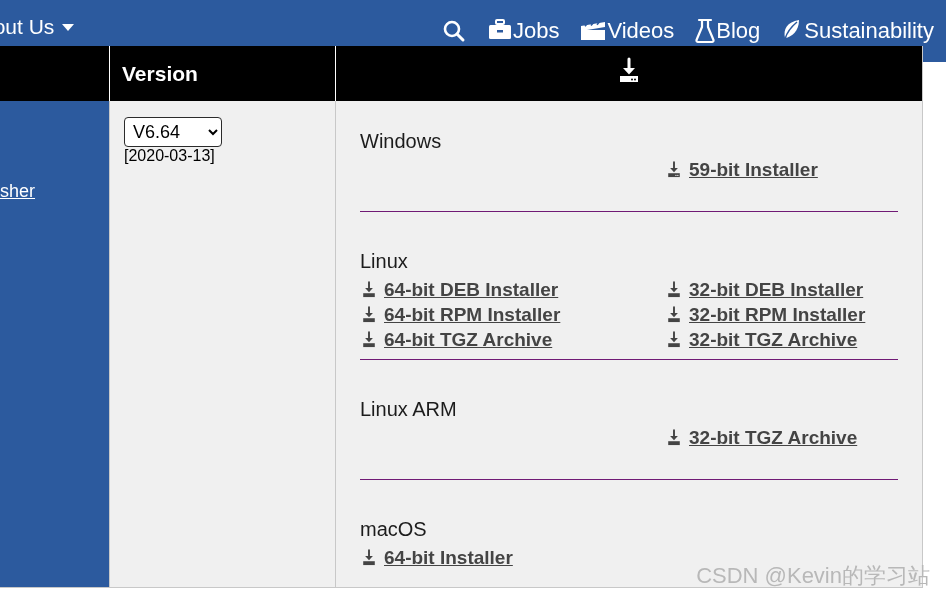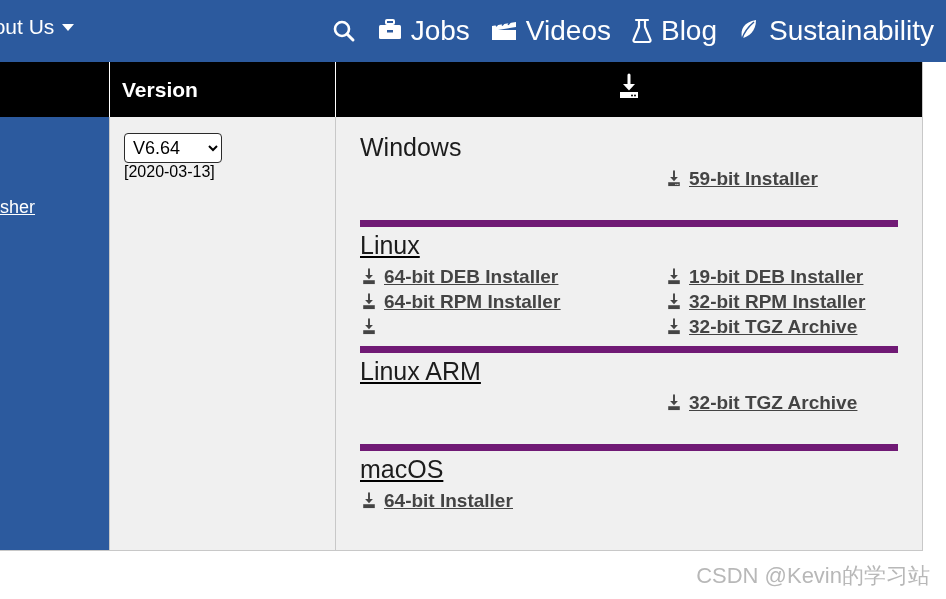--- a/index.html
+++ b/index.html
@@ -53,32 +53,31 @@
     top: 0;
     height: 62px;
     display: flex;
     align-items: center;
     gap: 20px;
   }
   .nav-item {
     display: flex;
     align-items: center;
     color: #ffffff;
-    font-size: 28px;
+    font-size: 22px;
     white-space: nowrap;
-    gap: 8px;
     cursor: pointer;
   }
   .nav-item svg { display: block; }
 
   
   .table {
     position: absolute;
     left: 0;
-    top: 62px;
+    top: 46px;
     width: 923px;
     border: 1px solid #c8c8c8;
     border-top: none;
     border-left: none;
     box-sizing: border-box;
     background: #f0f0f0;
   }
   .thead {
     display: flex;
     background: #000000;
@@ -142,28 +141,27 @@
 
   .col-downloads {
     flex: 1;
     background: #f0f0f0;
     box-sizing: border-box;
     padding: 12px 24px 10px 24px;
   }
 
   .os-block { padding-bottom: 8px; }
   .os-block + .os-block {
-    border-top: 7px solid #701a75;
-    padding-top: 0;
-    text-decoration: underline;
+    border-top: 1px solid #701a75;
+    padding-top: 21px;
   }
   .os-name {
-    font-size: 25px;
+    font-size: 20px;
     color: #1c1c1c;
-    margin: 4px 0 6px 0;
+    margin: 17px 0 6px 0;
   }
   .link-grid {
     display: grid;
     grid-template-columns: 305px 1fr;
     row-gap: 3px;
   }
   .dl-link {
     display: inline-flex;
     align-items: center;
     gap: 6px;
@@ -326,21 +324,21 @@
             </a>
 
             <a class="dl-link cell-right">
               <span>
                 <svg width="18" height="18" viewBox="0 0 28 28">
                   <path d="M14 2 L14 14" stroke="#444444" stroke-width="3" stroke-linecap="round"></path>
                   <path d="M8 11 L14 17.5 L20 11 Z" fill="#444444"></path>
                   <path d="M5 19 L23 19 L23 25 L5 25 Z" fill="#444444"></path>
                 </svg>
               </span>
-              <span>19-bit DEB Installer</span>
+              <span>32-bit DEB Installer</span>
             </a>
 
             <a class="dl-link cell-left">
               <span>
                 <svg width="18" height="18" viewBox="0 0 28 28">
                   <path d="M14 2 L14 14" stroke="#444444" stroke-width="3" stroke-linecap="round"></path>
                   <path d="M8 11 L14 17.5 L20 11 Z" fill="#444444"></path>
                   <path d="M5 19 L23 19 L23 25 L5 25 Z" fill="#444444"></path>
                 </svg>
               </span>
@@ -359,20 +357,21 @@
             </a>
 
             <a class="dl-link cell-left">
               <span>
                 <svg width="18" height="18" viewBox="0 0 28 28">
                   <path d="M14 2 L14 14" stroke="#444444" stroke-width="3" stroke-linecap="round"></path>
                   <path d="M8 11 L14 17.5 L20 11 Z" fill="#444444"></path>
                   <path d="M5 19 L23 19 L23 25 L5 25 Z" fill="#444444"></path>
                 </svg>
               </span>
+              <span>64-bit TGZ Archive</span>
             </a>
 
             <a class="dl-link cell-right">
               <span>
                 <svg width="18" height="18" viewBox="0 0 28 28">
                   <path d="M14 2 L14 14" stroke="#444444" stroke-width="3" stroke-linecap="round"></path>
                   <path d="M8 11 L14 17.5 L20 11 Z" fill="#444444"></path>
                   <path d="M5 19 L23 19 L23 25 L5 25 Z" fill="#444444"></path>
                 </svg>
               </span>

